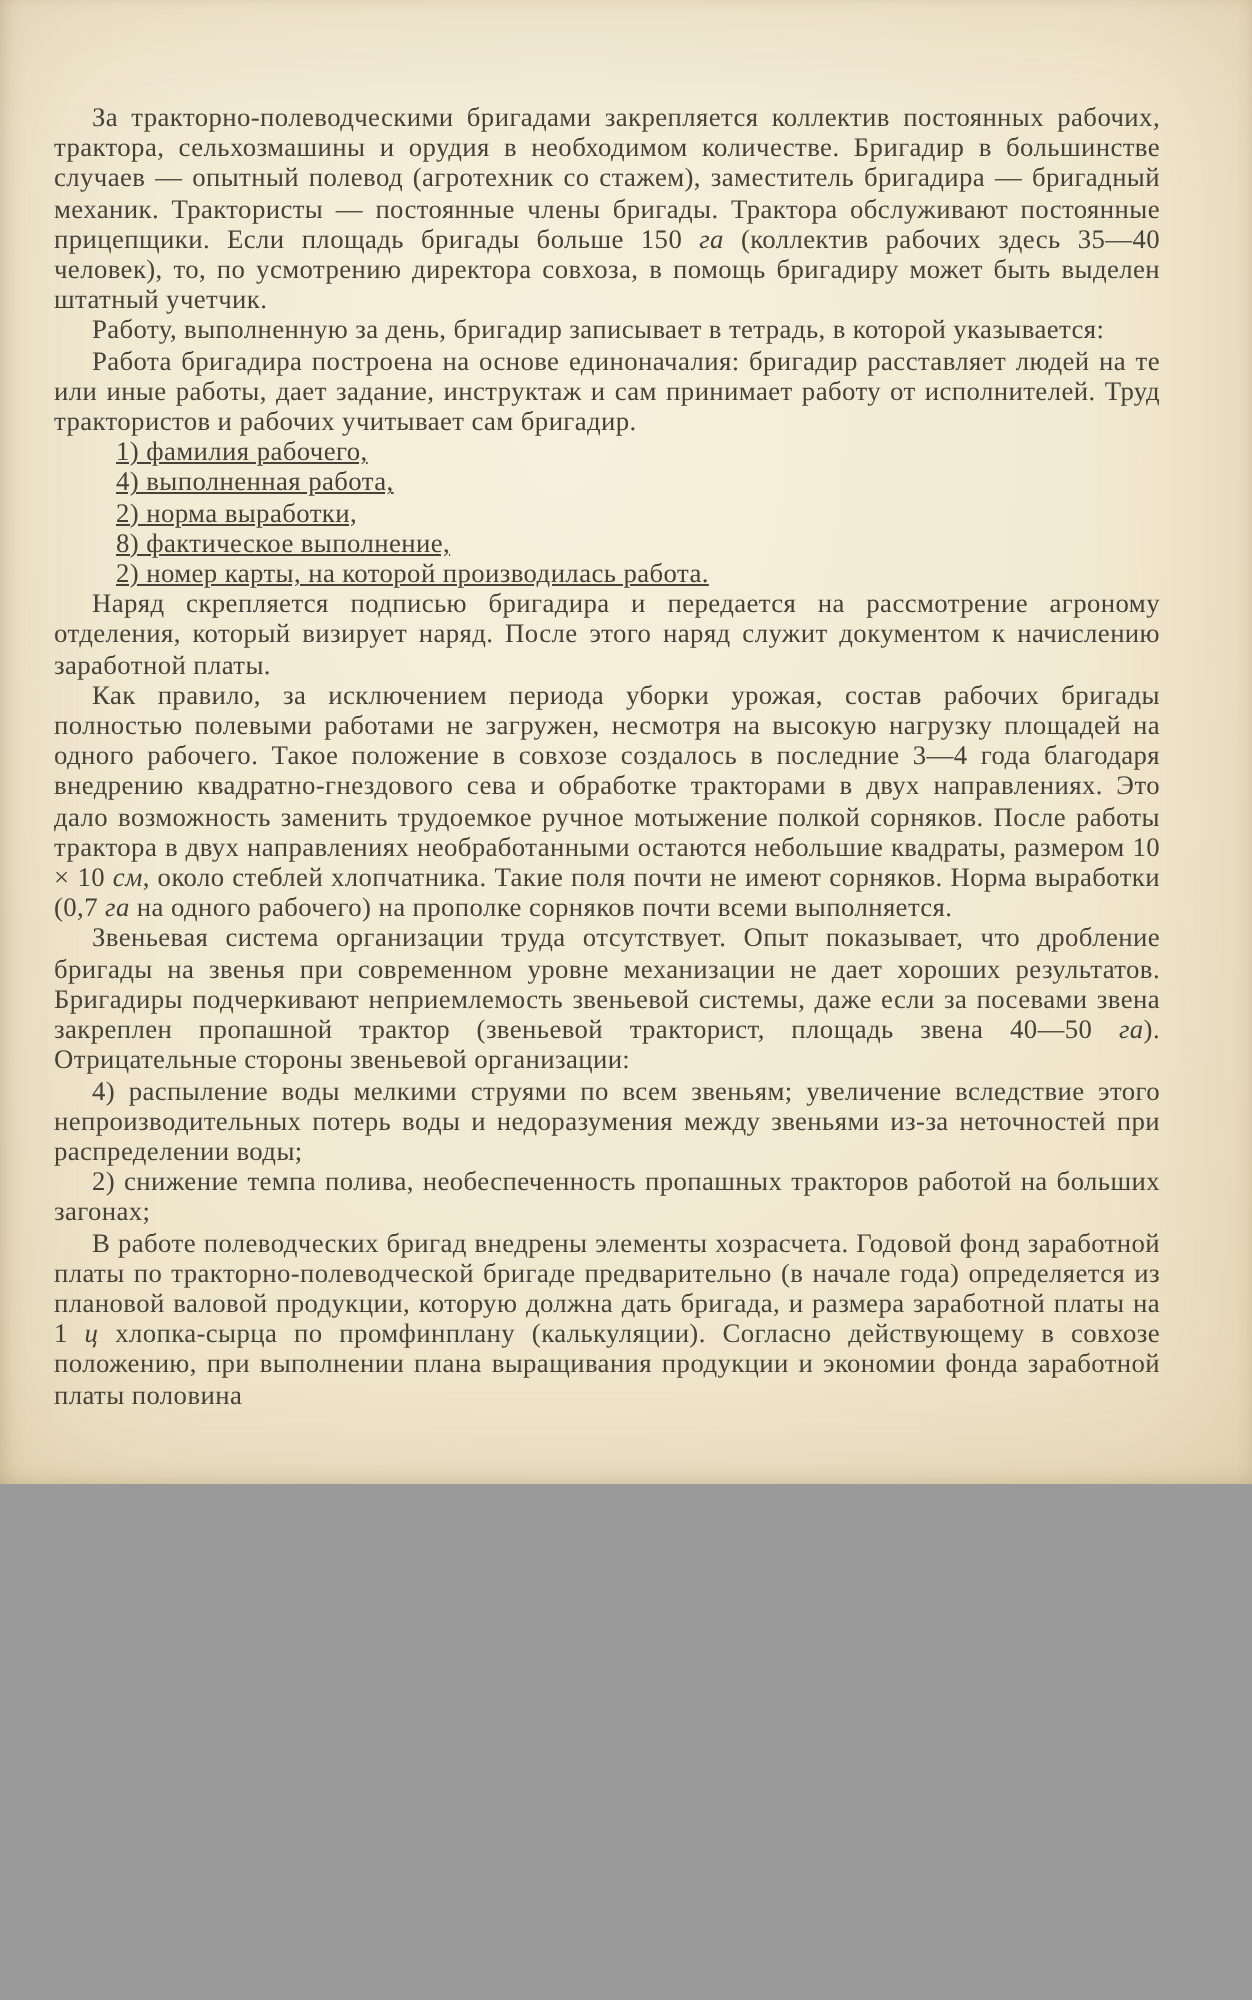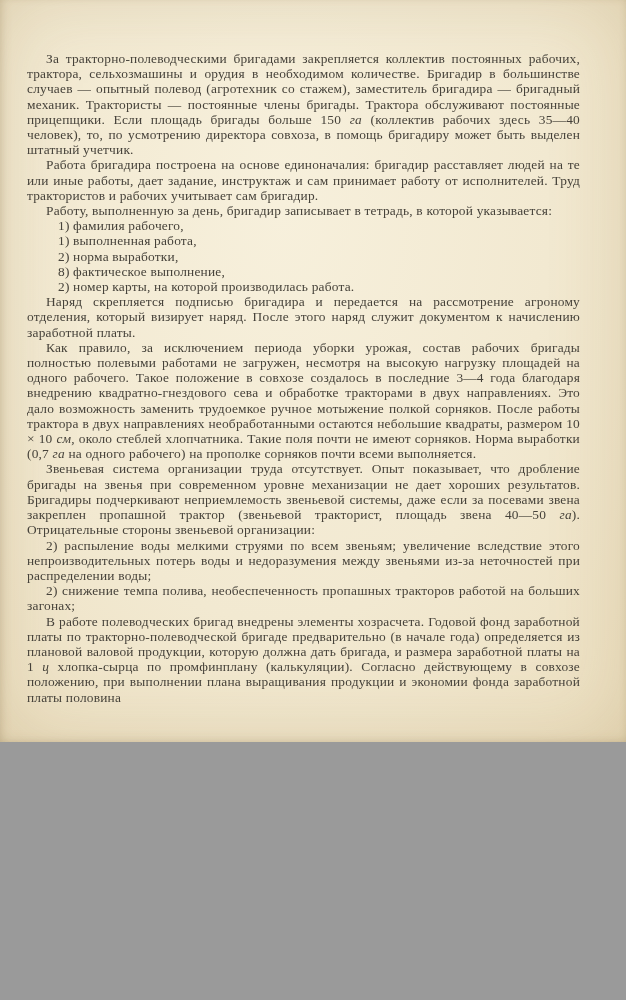--- a/index.html
+++ b/index.html
@@ -34,48 +34,49 @@
     letter-spacing: 0.2px;
   }
   .para {
     margin: 0;
     padding: 0;
     text-indent: 19px;
   }
   .para[data-kind="list-item-compact"] {
     text-indent: 31px;
     text-align: left;
+    text-decoration: underline;
   }
   .para em {
     font-style: italic;
   }
   .page-number {
     position: absolute;
     left: 514px;
     top: 897px;
     font-size: 12.5px;
     letter-spacing: 0.8px;
     color: #565147;
     margin-top: 26px;
   }
 </style>
 </head>
 <body>
 
 <div class="page">
   <div class="text-block">
       <p class="para" data-kind="paragraph"><span>За тракторно-полеводческими бригадами закрепляется коллектив постоянных рабочих, трактора, сельхозмашины и орудия в необходимом количестве. Бригадир в большинстве случаев — опытный полевод (агротехник со стажем), заместитель бригадира — бригадный механик. Трактористы — постоянные члены бригады. Трактора обслуживают постоянные прицепщики. Если площадь бригады больше 150 </span><em>га</em><span> (коллектив рабочих здесь 35—40 человек), то, по усмотрению директора совхоза, в помощь бригадиру может быть выделен штатный учетчик.</span></p>
+      <p class="para" data-kind="paragraph"><span>Работу, выполненную за день, бригадир записывает в тетрадь, в которой указывается:</span></p>
       <p class="para" data-kind="paragraph"><span>Работа бригадира построена на основе единоначалия: бригадир расставляет людей на те или иные работы, дает задание, инструктаж и сам принимает работу от исполнителей. Труд трактористов и рабочих учитывает сам бригадир.</span></p>
-      <p class="para" data-kind="paragraph"><span>Работу, выполненную за день, бригадир записывает в тетрадь, в которой указывается:</span></p>
       <p class="para" data-kind="list-item-compact"><span>1) фамилия рабочего,</span></p>
-      <p class="para" data-kind="list-item-compact"><span>1) выполненная работа,</span></p>
+      <p class="para" data-kind="list-item-compact"><span>4) выполненная работа,</span></p>
       <p class="para" data-kind="list-item-compact"><span>2) норма выработки,</span></p>
       <p class="para" data-kind="list-item-compact"><span>8) фактическое выполнение,</span></p>
       <p class="para" data-kind="list-item-compact"><span>2) номер карты, на которой производилась работа.</span></p>
       <p class="para" data-kind="paragraph"><span>Наряд скрепляется подписью бригадира и передается на рассмотрение агроному отделения, который визирует наряд. После этого наряд служит документом к начислению заработной платы.</span></p>
       <p class="para" data-kind="paragraph"><span>Как правило, за исключением периода уборки урожая, состав рабочих бригады полностью полевыми работами не загружен, несмотря на высокую нагрузку площадей на одного рабочего. Такое положение в совхозе создалось в последние 3—4 года благодаря внедрению квадратно-гнездового сева и обработке тракторами в двух направлениях. Это дало возможность заменить трудоемкое ручное мотыжение полкой сорняков. После работы трактора в двух направлениях необработанными остаются небольшие квадраты, размером 10 × 10 </span><em>см</em><span>, около стеблей хлопчатника. Такие поля почти не имеют сорняков. Норма выработки (0,7 </span><em>га</em><span> на одного рабочего) на прополке сорняков почти всеми выполняется.</span></p>
       <p class="para" data-kind="paragraph"><span>Звеньевая система организации труда отсутствует. Опыт показывает, что дробление бригады на звенья при современном уровне механизации не дает хороших результатов. Бригадиры подчеркивают неприемлемость звеньевой системы, даже если за посевами звена закреплен пропашной трактор (звеньевой тракторист, площадь звена 40—50 </span><em>га</em><span>). Отрицательные стороны звеньевой организации:</span></p>
-      <p class="para" data-kind="list-item"><span>2) распыление воды мелкими струями по всем звеньям; увеличение вследствие этого непроизводительных потерь воды и недоразумения между звеньями из-за неточностей при распределении воды;</span></p>
+      <p class="para" data-kind="list-item"><span>4) распыление воды мелкими струями по всем звеньям; увеличение вследствие этого непроизводительных потерь воды и недоразумения между звеньями из-за неточностей при распределении воды;</span></p>
       <p class="para" data-kind="list-item"><span>2) снижение темпа полива, необеспеченность пропашных тракторов работой на больших загонах;</span></p>
       <p class="para" data-kind="paragraph"><span>В работе полеводческих бригад внедрены элементы хозрасчета. Годовой фонд заработной платы по тракторно-полеводческой бригаде предварительно (в начале года) определяется из плановой валовой продукции, которую должна дать бригада, и размера заработной платы на 1 </span><em>ц</em><span> хлопка-сырца по промфинплану (калькуляции). Согласно действующему в совхозе положению, при выполнении плана выращивания продукции и экономии фонда заработной платы половина</span></p>
     </div>
   <div class="page-number">15</div>
 </div>
 
 </body></html>

